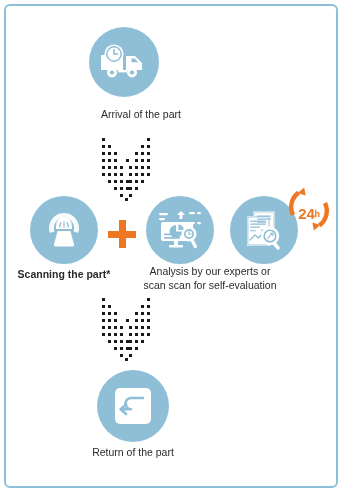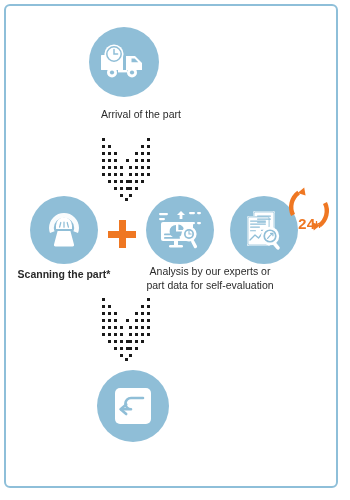--- a/index.html
+++ b/index.html
@@ -84,29 +84,29 @@
   
   .badge24 {
     position: absolute;
     left: 281px;
     top: 181px;
     width: 56px;
     height: 56px;
   }
   .badge24 .lbl {
     position: absolute;
-    left: 0; top: 16px;
+    left: 0; top: 4px;
     width: 56px; height: 56px;
     display: flex;
     align-items: center;
     justify-content: center;
     color: #ef7722;
     font-weight: bold;
     font-size: 15px;
-    font-family: Liberation Mono, monospace;
+    font-family: Liberation Sans, sans-serif;
     letter-spacing: -0.3px;
   }
   .badge24 .lbl sub {
     font-size: 9px;
     vertical-align: baseline;
     position: relative;
     top: 1px;
   }
 
   
@@ -260,21 +260,21 @@
 
         <circle cx="32" cy="25" r="7.6" fill="#ffffff"></circle>
         <circle cx="32" cy="25" r="5" fill="#8fbed7"></circle>
         <circle cx="32" cy="25" r="3.3" fill="#ffffff"></circle>
         <path d="M32 22.2 V25 h2.1" stroke="#8fbed7" stroke-width="1.1" fill="none" stroke-linecap="round"></path>
         <rect x="35.4" y="30.6" width="3.3" height="9" rx="1.6" fill="#ffffff" transform="rotate(-28 37 35)"></rect>
       </svg>
     </span>
   </div>
 
-  <div class="caption cap-analysis">Analysis by our experts or part data for self-evaluation</div>
+  <div class="caption cap-analysis">Analysis by our experts or scan scan for self-evaluation</div>
 
   <div class="circle c-report">
     <span>
       <svg width="44" height="44" viewBox="0 0 44 44">
 
         <rect x="11" y="3" width="22" height="29" rx="1.6" fill="#ffffff"></rect>
         <rect x="11.9" y="3.9" width="20.2" height="27.2" rx="1.1" fill="none" stroke="#8fbed7" stroke-width="0.9"></rect>
 
         <rect x="5" y="8" width="23" height="30" rx="1.6" fill="#ffffff"></rect>
         <rect x="5.9" y="8.9" width="21.2" height="28.2" rx="1.1" fill="none" stroke="#8fbed7" stroke-width="0.9"></rect>
@@ -383,14 +383,15 @@
   <div class="circle c-return">
     <span>
       <svg width="40" height="40" viewBox="0 0 40 40">
         <rect x="2" y="2" width="36" height="36" rx="5" fill="#ffffff"></rect>
         <path d="M30 12 h-12 a5.6 5.6 0 0 0 0 11.2 h-10" fill="none" stroke="#8fbed7" stroke-width="2.6" stroke-linecap="round" stroke-linejoin="round"></path>
         <path d="M13.2 18.4 L7.6 23.2 L13.2 28" fill="none" stroke="#8fbed7" stroke-width="2.6" stroke-linecap="round" stroke-linejoin="round"></path>
       </svg>
     </span>
   </div>
 
+  <div class="caption cap-return">Return of the part</div>
 
 </div>
 
 </body></html>

